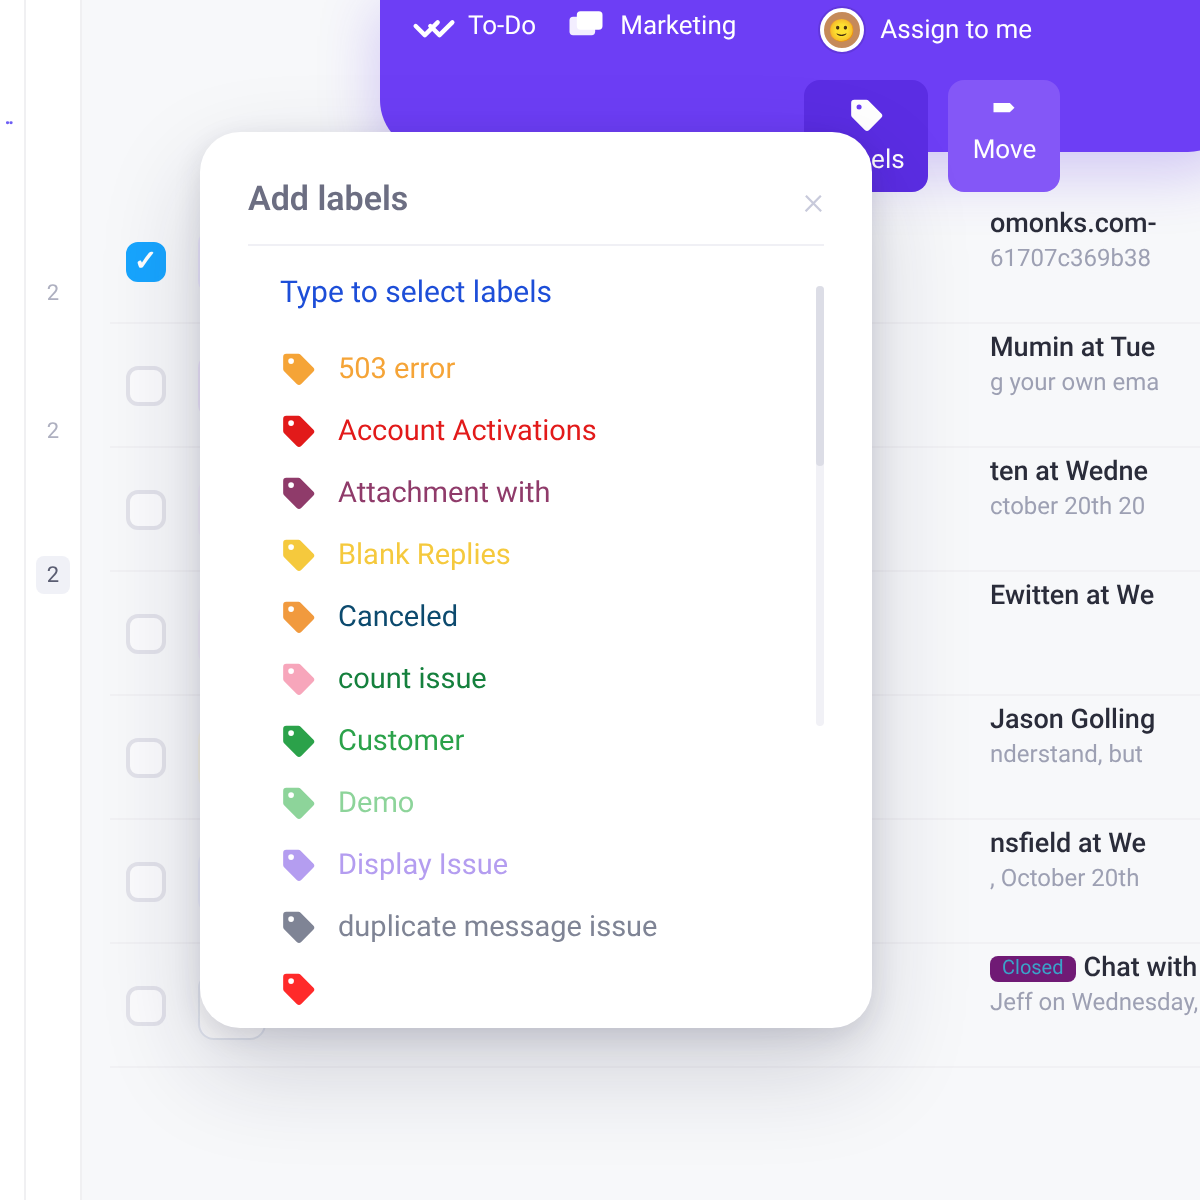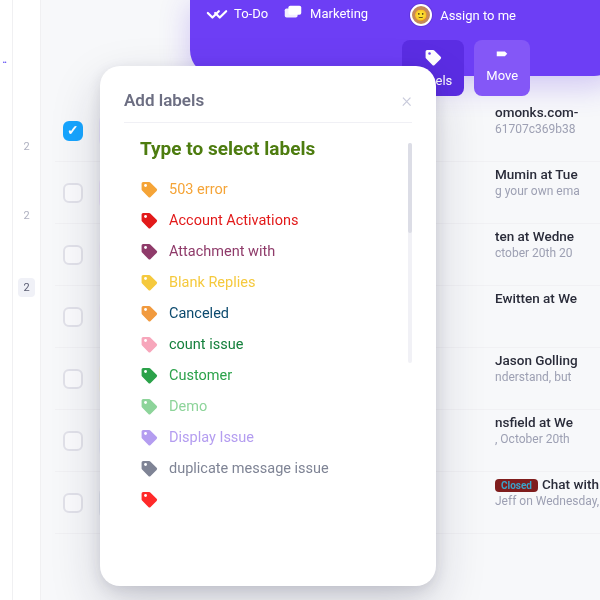--- a/index.html
+++ b/index.html
@@ -38,32 +38,32 @@
   position: absolute; left: 55px; top: 100px; bottom: 0; right: 0;
 }
 .row { display: flex; align-items: center; height: 62px; border-bottom: 1px solid #f1f1f4; gap: 16px; padding: 0 8px; }
 .chk { width: 20px; height: 20px; border-radius: 6px; border: 2px solid #e2e2ea; background:#fbfbfd; }
 .chk.on { background: #17a5ff; border-color: #17a5ff; position: relative; }
 .chk.on::after { content:"✓"; position: absolute; color:#fff; font-size:14px; left:2px; top:-1px; font-weight:bold;}
 .avsq { width: 34px; height: 34px; border-radius: 8px; display:flex;align-items:center;justify-content:center; font-weight:600; font-size:14px; }
 .meta { position: absolute; left: 440px; width: 200px; }
 .meta .line1 { color: #2a2c3a; font-size: 13.5px; font-weight: 500; white-space: nowrap; overflow: hidden; }
 .meta .line2 { color: #9da0b3; font-size: 12px; white-space: nowrap; overflow: hidden; margin-top: 2px; }
-.pill { background:#7f1d1d;color:#3aa3c9;font-size:10px;font-weight:700;padding:1px 6px;border-radius:4px;display:inline-block;margin-right:4px;vertical-align:middle;}
+.pill { background:#701a75;color:#3aa3c9;font-size:10px;font-weight:400;padding:1px 6px;border-radius:4px;display:inline-block;margin-right:4px;vertical-align:middle;}
 
 .popover {
-  position: absolute; left: 100px; top: 66px; width: 336px; height: 520px;
+  position: absolute; left: 100px; top: 66px; width: 336px; height: 448px;
   background: #fff; border-radius: 20px; box-shadow: 0 20px 50px rgba(30,30,60,.18), 0 4px 14px rgba(30,30,60,.12);
   padding: 22px 24px 14px 24px;
 }
 .pop-head { display:flex; justify-content:space-between; align-items:center; margin-bottom: 10px;}
 .pop-title { color:#6c6e82; font-size: 17px; font-weight:600; }
 .pop-close { color:#c8cadb; font-size: 20px; cursor:pointer; font-weight:300; }
 .pop-scroll-frame { border-top: 1px solid #f0f0f5; padding-top: 14px; height: 450px; overflow: hidden; position: relative; padding-left: 16px;}
-.pop-search { color:#4d7c0f; font-size:19px; font-weight:700; margin-bottom: 14px; }
+.pop-search { color:#1d4ed8; font-size:15px; font-weight:400; margin-bottom: 14px; }
 .label-item { display:flex; align-items:center; gap: 10px; padding: 6px 0; font-size:14.5px; cursor:pointer; }
 .scrollbar-track { position:absolute; right: 0; top: 20px; width: 4px; height: 220px; background:#f1f1f6; border-radius:3px;}
 .scrollbar-thumb { position:absolute; right: 0; top: 20px; width: 4px; height: 90px; background:#dcdde6; border-radius:3px;}
 
 svg.tagico { width:19px; height:19px; }
 </style>
 </head>
 <body>
 
 <div class="leftedge">

